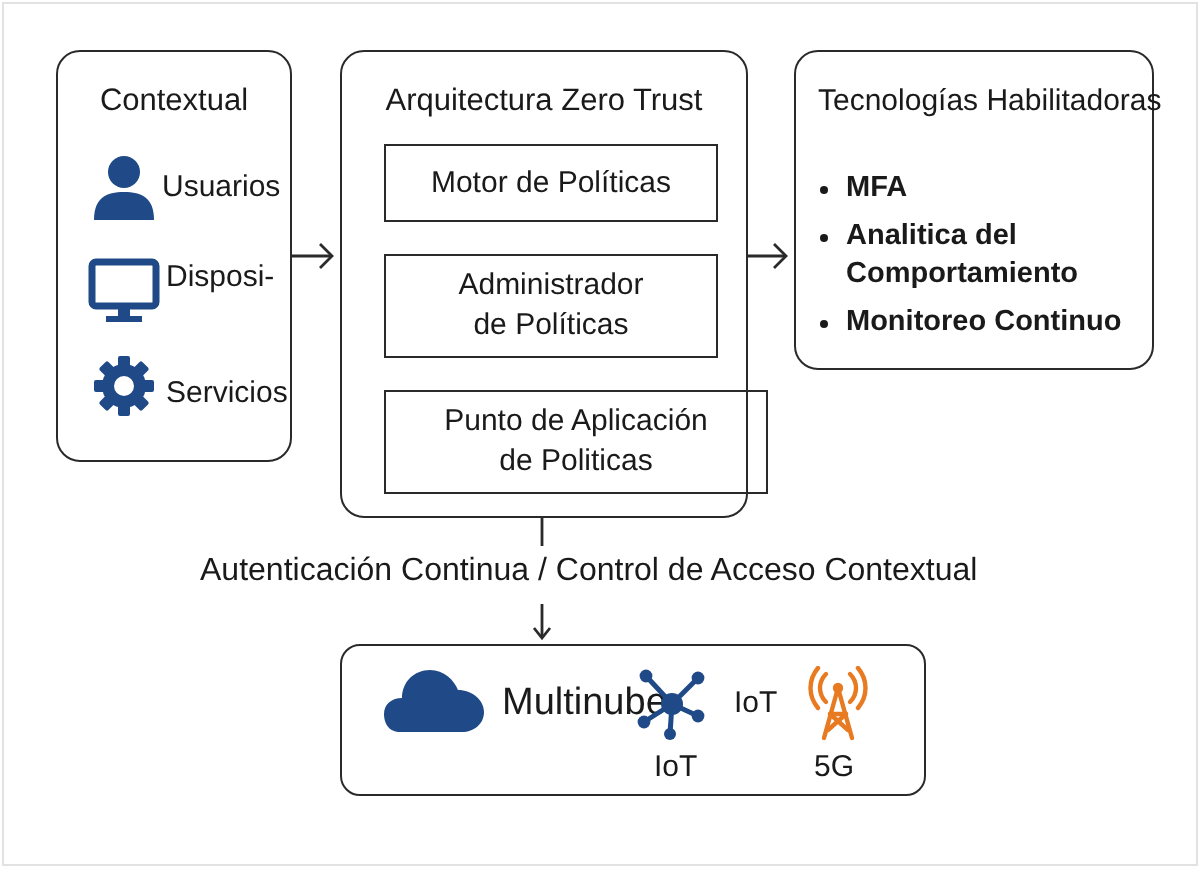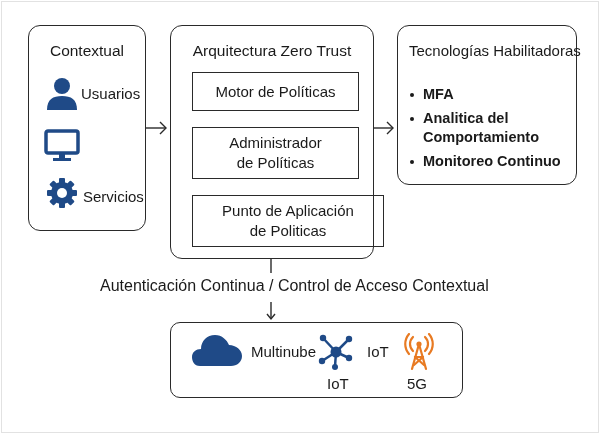--- a/index.html
+++ b/index.html
@@ -74,20 +74,21 @@
     <path d="M2 33 C2 22 8 19 17 19 C26 19 32 22 32 33 Z" fill="#1f4a87"></path>
   </svg>
   <div class="item-label" style="left:52px;top:58px;">Usuarios</div>
 
   <svg class="icon" width="36" height="34" viewBox="0 0 36 34" style="left:15px;top:103px;">
     <rect x="2" y="2" width="32" height="22" rx="2" fill="none" stroke="#1f4a87" stroke-width="3.5"></rect>
     <rect x="15" y="24" width="6" height="5" fill="#1f4a87"></rect>
     <rect x="9" y="29" width="18" height="3" fill="#1f4a87"></rect>
   </svg>
   <div class="item-label" style="left:54px;top:103px;">
+    <div>Disposi-</div>
   </div>
 
   <svg class="icon" width="32" height="32" viewBox="0 0 32 32" style="left:17px;top:151px;">
     <g fill="#1f4a87">
       <circle cx="16" cy="16" r="11"></circle>
       <rect x="13" y="1" width="6" height="30" rx="1"></rect>
       <rect x="1" y="13" width="30" height="6" rx="1"></rect>
       <rect x="13" y="1" width="6" height="30" rx="1" transform="rotate(45 16 16)"></rect>
       <rect x="13" y="1" width="6" height="30" rx="1" transform="rotate(-45 16 16)"></rect>
     </g>
@@ -133,21 +134,21 @@
     </li>
   </ul>
 </div>
 
 <div class="connector-label" style="left:100px;top:277px;">Autenticación Continua / Control de Acceso Contextual</div>
 
 <div class="panel" style="left:170px;top:322px;width:293px;height:76px;border-radius:10px;">
   <svg class="icon" width="50" height="34" viewBox="0 0 50 34" style="left:21px;top:10px;">
     <path d="M8 33 C2 33 0 28 0 24 C0 19 4 16 9 16 C9 8 15 2 23 2 C30 2 35 7 37 12 C44 12 50 17 50 23 C50 29 45 33 39 33 Z" fill="#1f4a87"></path>
   </svg>
-  <div class="item-label" style="left:80px;top:19px;font-size:15px;">Multinube</div>
+  <div class="item-label" style="left:80px;top:19px;font-size:19px;">Multinube</div>
 
   <svg class="icon" width="36" height="36" viewBox="0 0 36 36" style="left:147px;top:11px;">
     <g stroke="#1f4a87" stroke-width="2.5">
       <line x1="18" y1="18" x2="5" y2="4"></line>
       <line x1="18" y1="18" x2="31" y2="5"></line>
       <line x1="18" y1="18" x2="4" y2="27"></line>
       <line x1="18" y1="18" x2="31" y2="24"></line>
       <line x1="18" y1="18" x2="17" y2="33"></line>
     </g>
     <g fill="#1f4a87">

